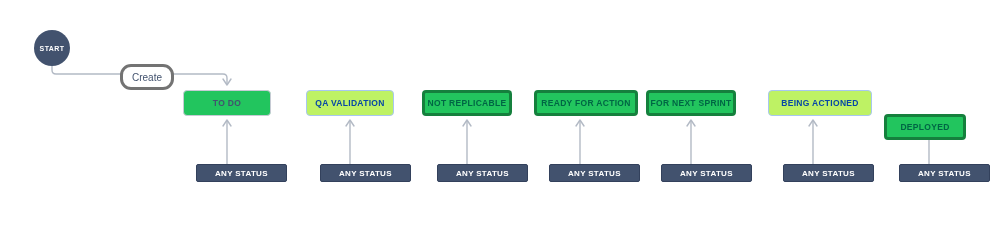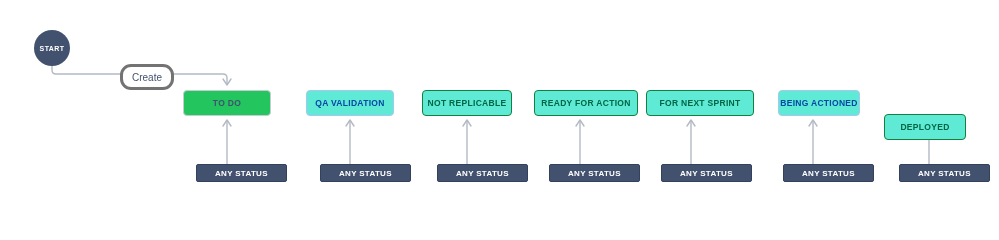--- a/index.html
+++ b/index.html
@@ -82,28 +82,28 @@
     letter-spacing: 0.3px;
     white-space: nowrap;
   }
   .status-node.grey {
     background: #22c55e;
     border: 1px solid #c6cbd4;
   }
   .status-node.grey .status-label { color: #42526e; }
 
   .status-node.blue {
-    background: #5eead4;
+    background: #bef264;
     border: 1px solid #a8c7f0;
   }
   .status-node.blue .status-label { color: #0747a6; }
 
   .status-node.green {
-    background: #5eead4;
-    border: 1px solid #15803d;
+    background: #22c55e;
+    border: 3px solid #15803d;
   }
   .status-node.green .status-label { color: #006644; }
 
   
   .any-status-badge {
     position: absolute;
     height: 16px;
     background: #42526e;
     border: 1px solid #33415c;
     border-radius: 2px;
@@ -166,27 +166,27 @@
       </div>
       <div class="any-status-badge" style="left: 437px; top: 164px;">
         <span class="badge-label">ANY STATUS</span>
       </div>
       <div class="status-node green" style="left: 534px; top: 90px; width: 104px;">
         <span class="status-label">READY FOR ACTION</span>
       </div>
       <div class="any-status-badge" style="left: 549px; top: 164px;">
         <span class="badge-label">ANY STATUS</span>
       </div>
-      <div class="status-node green" style="left: 646px; top: 90px; width: 108px;">
+      <div class="status-node green" style="left: 646px; top: 90px; width: 90px;">
         <span class="status-label">FOR NEXT SPRINT</span>
       </div>
       <div class="any-status-badge" style="left: 661px; top: 164px;">
         <span class="badge-label">ANY STATUS</span>
       </div>
-      <div class="status-node blue" style="left: 768px; top: 90px; width: 82px; margin-left: 10px;">
+      <div class="status-node blue" style="left: 768px; top: 90px; width: 104px;">
         <span class="status-label">BEING ACTIONED</span>
       </div>
       <div class="any-status-badge" style="left: 783px; top: 164px;">
         <span class="badge-label">ANY STATUS</span>
       </div>
       <div class="status-node green" style="left: 884px; top: 90px; width: 82px; margin-top: 24px;">
         <span class="status-label">DEPLOYED</span>
       </div>
       <div class="any-status-badge" style="left: 899px; top: 164px;">
         <span class="badge-label">ANY STATUS</span>

